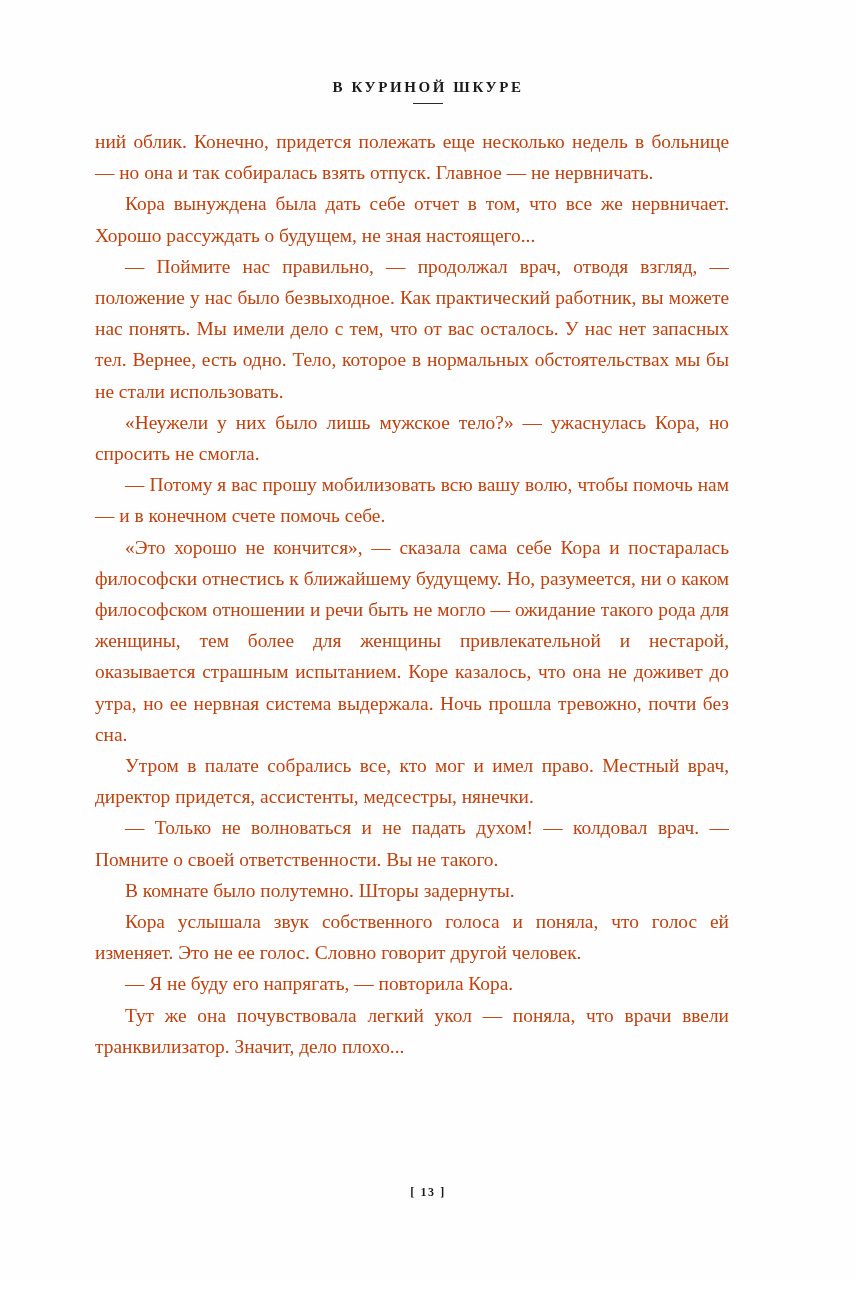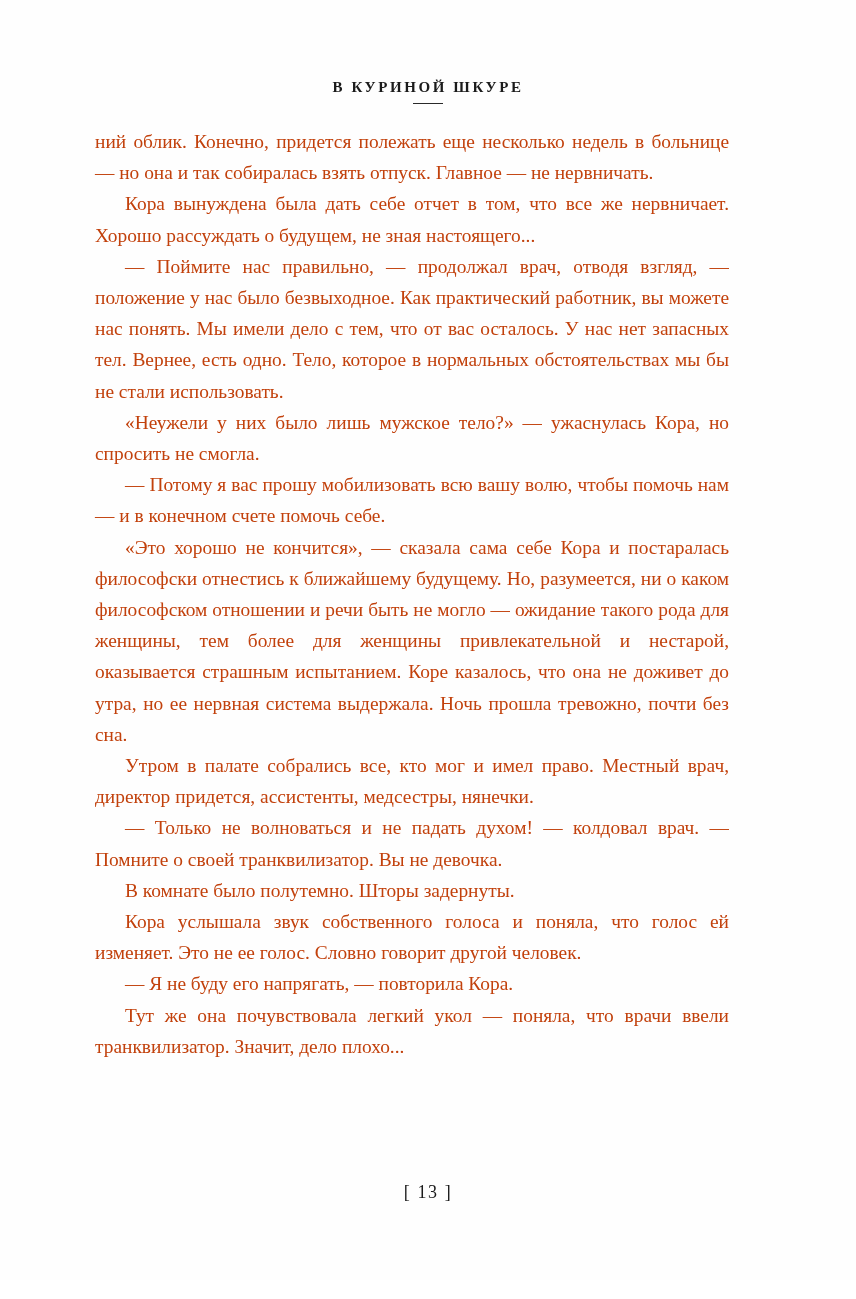--- a/index.html
+++ b/index.html
@@ -64,45 +64,45 @@
     text-indent: 30px;
   }
   .folio {
     position: absolute;
     left: 0;
     top: 1182px;
     width: 856px;
     text-align: center;
   }
   .folio .folio-text {
-    font-size: 18px;
+    font-size: 12px;
     letter-spacing: 1.6px;
     color: #1b1b1b;
-    font-weight: 400;
+    font-weight: 700;
   }
 </style>
 </head>
 <body>
 
 <div class="page">
 
   <div class="running-head">
     <div class="rh-text">В КУРИНОЙ ШКУРЕ</div>
     <div class="rh-rule"></div>
   </div>
 
   <div class="textblock">
     <p>ний облик. Конечно, придется полежать еще несколько недель в больнице — но она и так собиралась взять отпуск. Главное — не нервничать.</p>
     <p class="ind">Кора вынуждена была дать себе отчет в том, что все же нерв­ничает. Хорошо рассуждать о будущем, не зная настоящего...</p>
     <p class="ind">— Поймите нас правильно, — продолжал врач, отводя взгляд, — положение у нас было безвыходное. Как практический работник, вы можете нас понять. Мы имели дело с тем, что от вас осталось. У нас нет запасных тел. Вернее, есть одно. Тело, ко­торое в нормальных обстоятельствах мы бы не стали использо­вать.</p>
     <p class="ind">«Неужели у них было лишь мужское тело?» — ужаснулась Кора, но спросить не смогла.</p>
     <p class="ind">— Потому я вас прошу мобилизовать всю вашу волю, чтобы помочь нам — и в конечном счете помочь себе.</p>
     <p class="ind">«Это хорошо не кончится», — сказала сама себе Кора и по­старалась философски отнестись к ближайшему будущему. Но, разумеется, ни о каком философском отношении и речи быть не могло — ожидание такого рода для женщины, тем более для жен­щины привлекательной и нестарой, оказывается страшным испы­танием. Коре казалось, что она не доживет до утра, но ее нервная система выдержала. Ночь прошла тревожно, почти без сна.</p>
     <p class="ind">Утром в палате собрались все, кто мог и имел право. Мест­ный врач, директор придется, ассистенты, медсестры, нянечки.</p>
-    <p class="ind">— Только не волноваться и не падать духом! — колдовал врач. — Помните о своей транквилизатор. Вы не девочка.</p>
+    <p class="ind">— Только не волноваться и не падать духом! — колдовал врач. — Помните о своей ответственности. Вы не такого.</p>
     <p class="ind">В комнате было полутемно. Шторы задернуты.</p>
     <p class="ind">Кора услышала звук собственного голоса и поняла, что голос ей изменяет. Это не ее голос. Словно говорит другой человек.</p>
     <p class="ind">— Я не буду его напрягать, — повторила Кора.</p>
     <p class="ind">Тут же она почувствовала легкий укол — поняла, что врачи ввели транквилизатор. Значит, дело плохо...</p>
   </div>
 
   <div class="folio">
     <span class="folio-text">[ 13 ]</span>
   </div>
 

